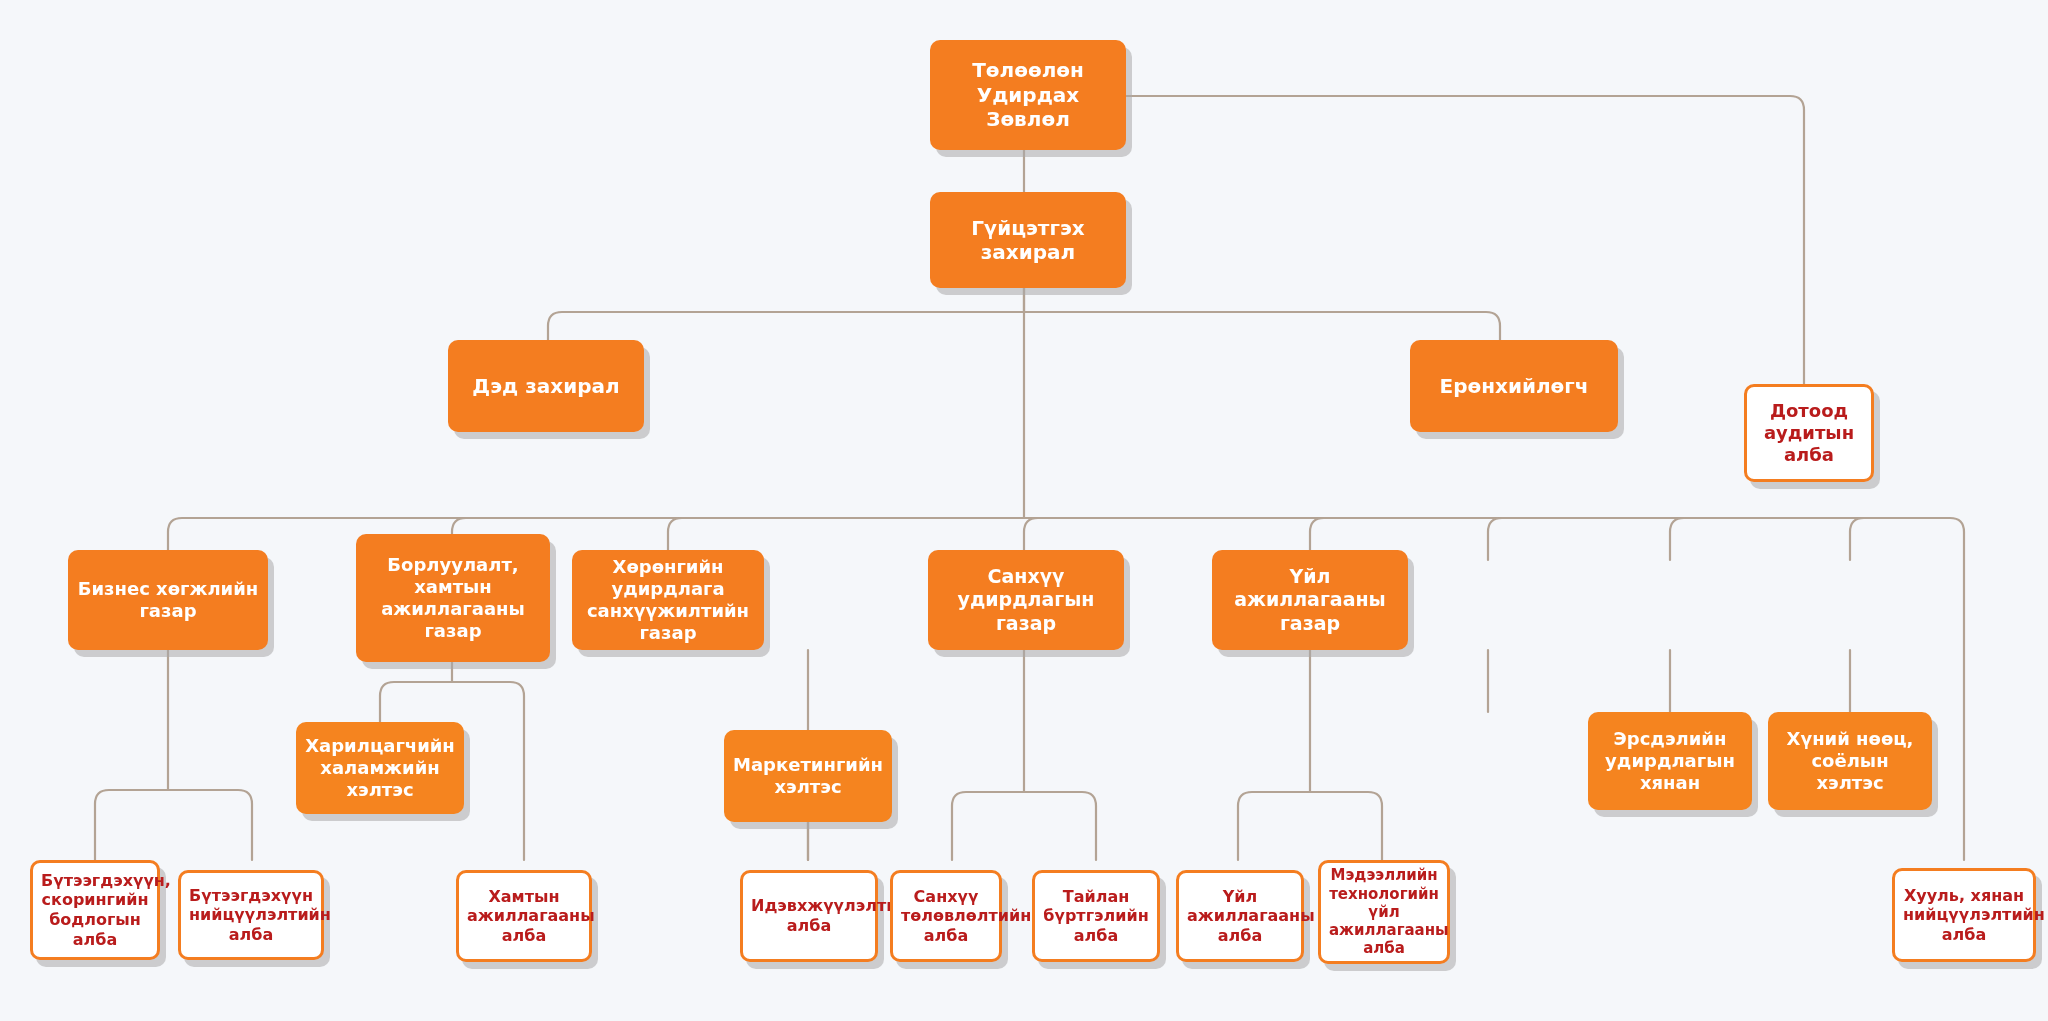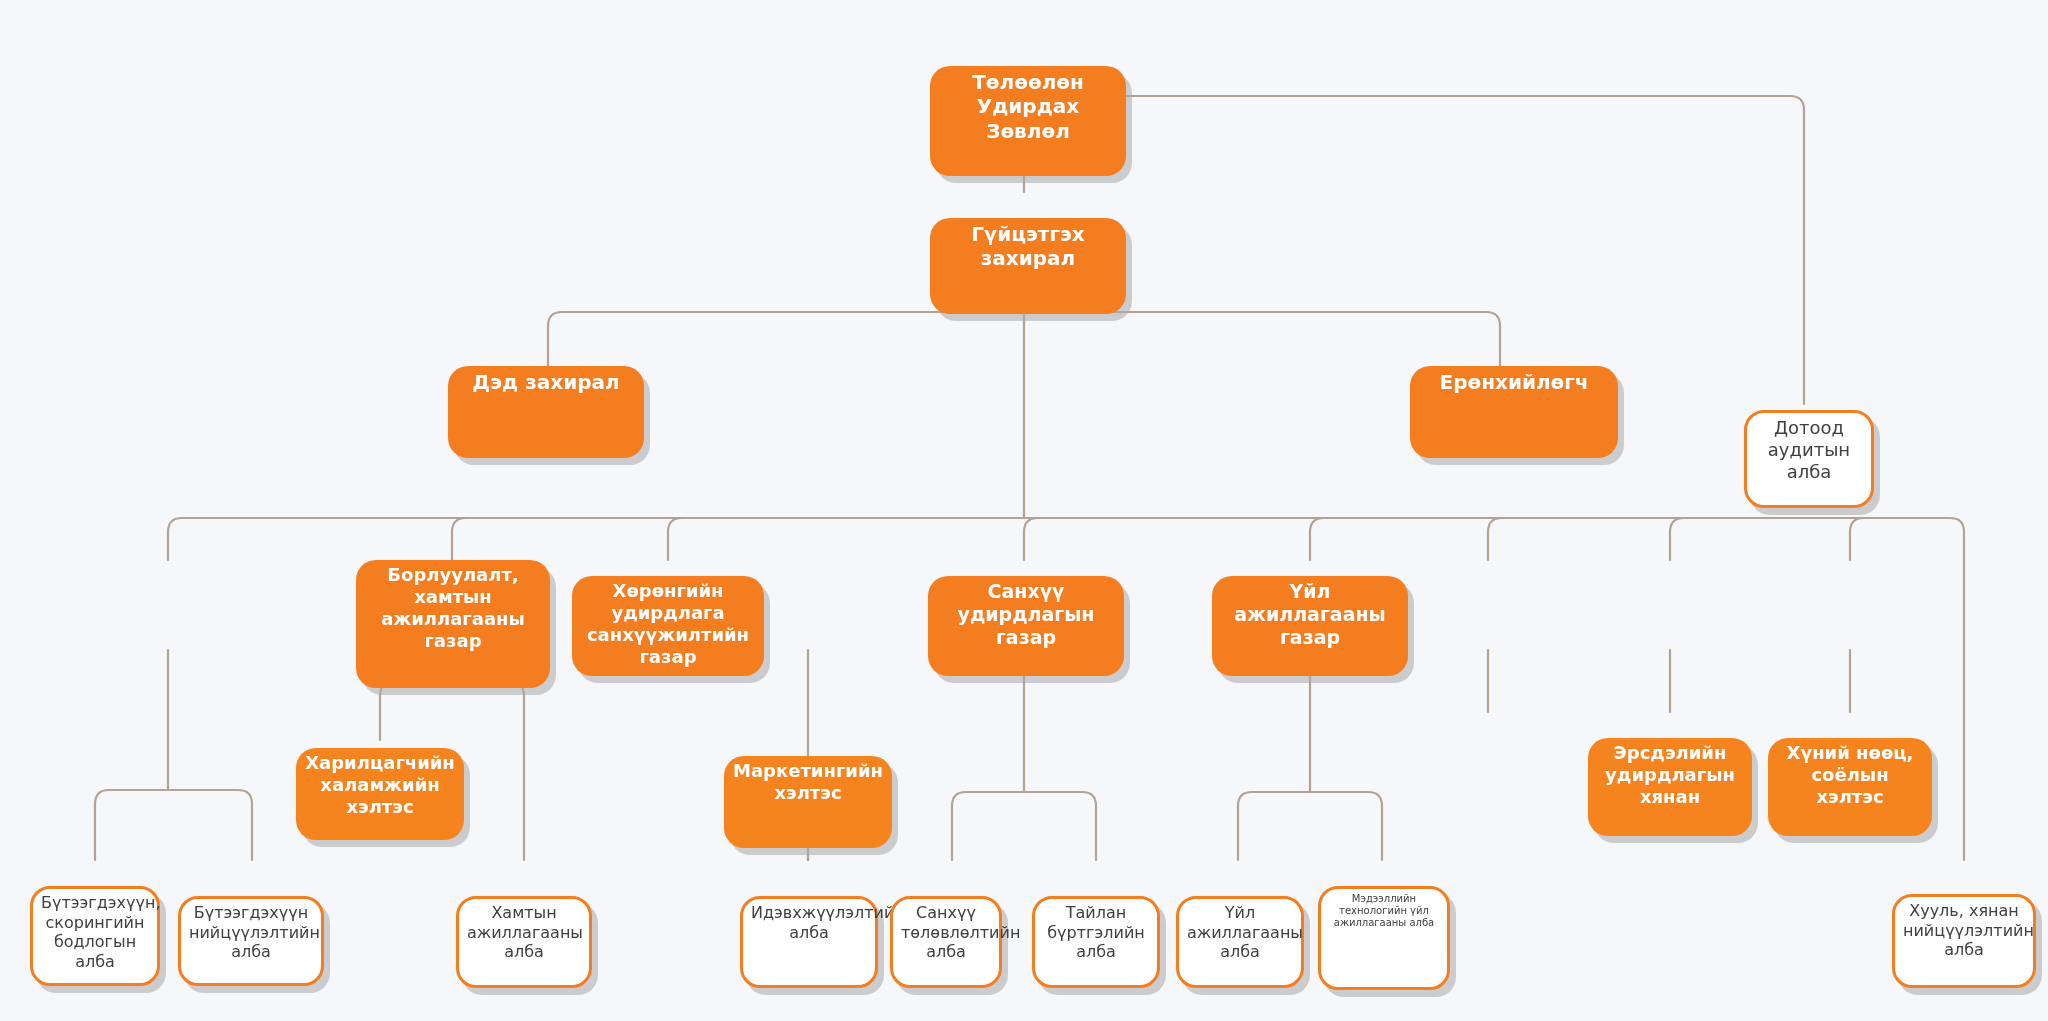--- a/index.html
+++ b/index.html
@@ -10,54 +10,54 @@
     overflow:hidden;
     position:relative;
   }
   #chart{position:absolute;left:0;top:0;width:2048px;height:1021px;}
   #links{position:absolute;left:0;top:0;width:2048px;height:1021px;z-index:1;pointer-events:none;}
   .node{
     position:absolute;
     z-index:2;
     box-sizing:border-box;
     display:flex;
+    align-items:center;
     justify-content:center;
     text-align:center;
-    border-radius:20px;
+    border-radius:10px;
     box-shadow:6px 7px 0 0 rgba(170,170,170,0.55);
     padding:4px 8px;
     line-height:1.22;
-    margin-top:26px;
   }
   .node .txt{display:block;width:100%;}
   
   .n-orange{
     background:#f47d20;
     color:#ffffff;
     font-weight:bold;
     border:none;
   }
   .n-orange-alt{
     background:#f5841f;
     color:#ffffff;
     font-weight:bold;
     border:none;
   }
   
   .n-white{
     background:#ffffff;
-    color:#404040;
+    color:#b91c1c;
     border:3px solid #f47d20;
-    font-weight:normal;
+    font-weight:bold;
   }
   .sz-20{font-size:20px;}
   .sz-19{font-size:19px;}
   .sz-18{font-size:18px;}
   .sz-16{font-size:16px;}
-  .sz-15{font-size:10px;}
+  .sz-15{font-size:15px;}
 </style>
 </head>
 <body>
 
 <div id="chart">
 
   <svg id="links" viewBox="0 0 2048 1021" xmlns="http://www.w3.org/2000/svg">
     <g fill="none" stroke="#b3a394" stroke-width="2.2" stroke-linecap="round" stroke-linejoin="round">
 
       <path d="M1024,150 L1024,192"></path>
@@ -115,20 +115,23 @@
   </div>
 
   <div class="node n-orange sz-20" style="left:1410px;top:340px;width:208px;height:92px;">
     <span class="txt">Ерөнхийлөгч</span>
   </div>
 
   <div class="node n-white sz-18" style="left:1744px;top:384px;width:130px;height:98px;">
     <span class="txt">Дотоод аудитын алба</span>
   </div>
 
+  <div class="node n-orange sz-18" style="left:68px;top:550px;width:200px;height:100px;">
+    <span class="txt">Бизнес хөгжлийн газар</span>
+  </div>
 
   <div class="node n-orange sz-18" style="left:356px;top:534px;width:194px;height:128px;">
     <span class="txt">Борлуулалт, хамтын ажиллагааны газар</span>
   </div>
 
   <div class="node n-orange sz-18" style="left:572px;top:550px;width:192px;height:100px;">
     <span class="txt">Хөрөнгийн удирдлага санхүүжилтийн газар</span>
   </div>
 
   <div class="node n-orange sz-19" style="left:928px;top:550px;width:196px;height:100px;">

